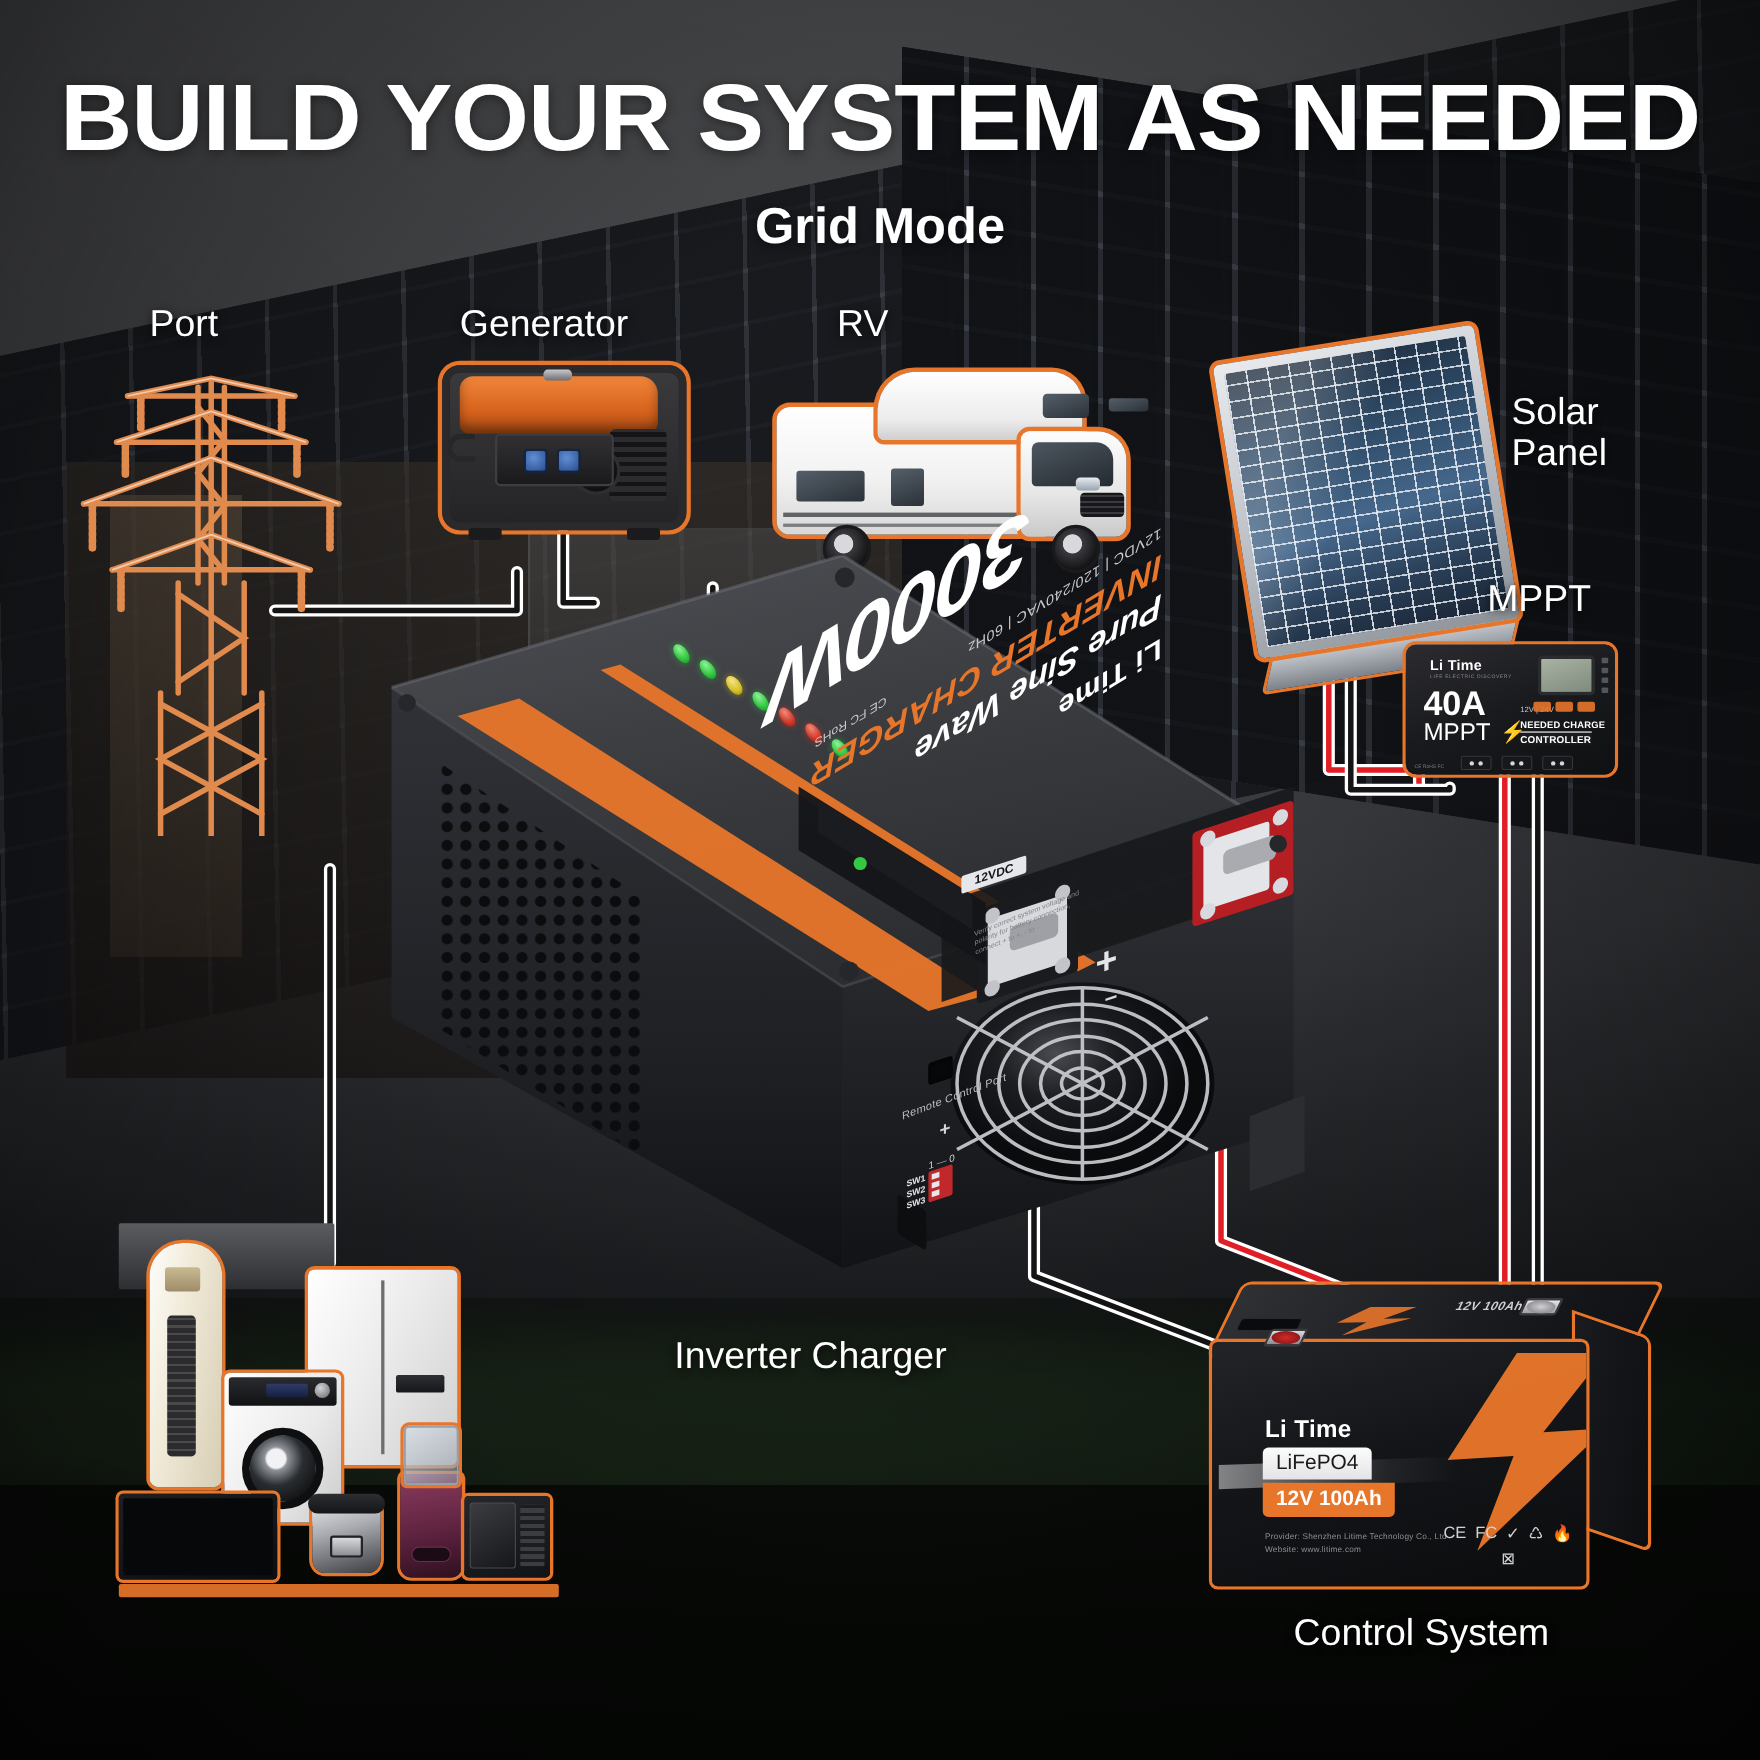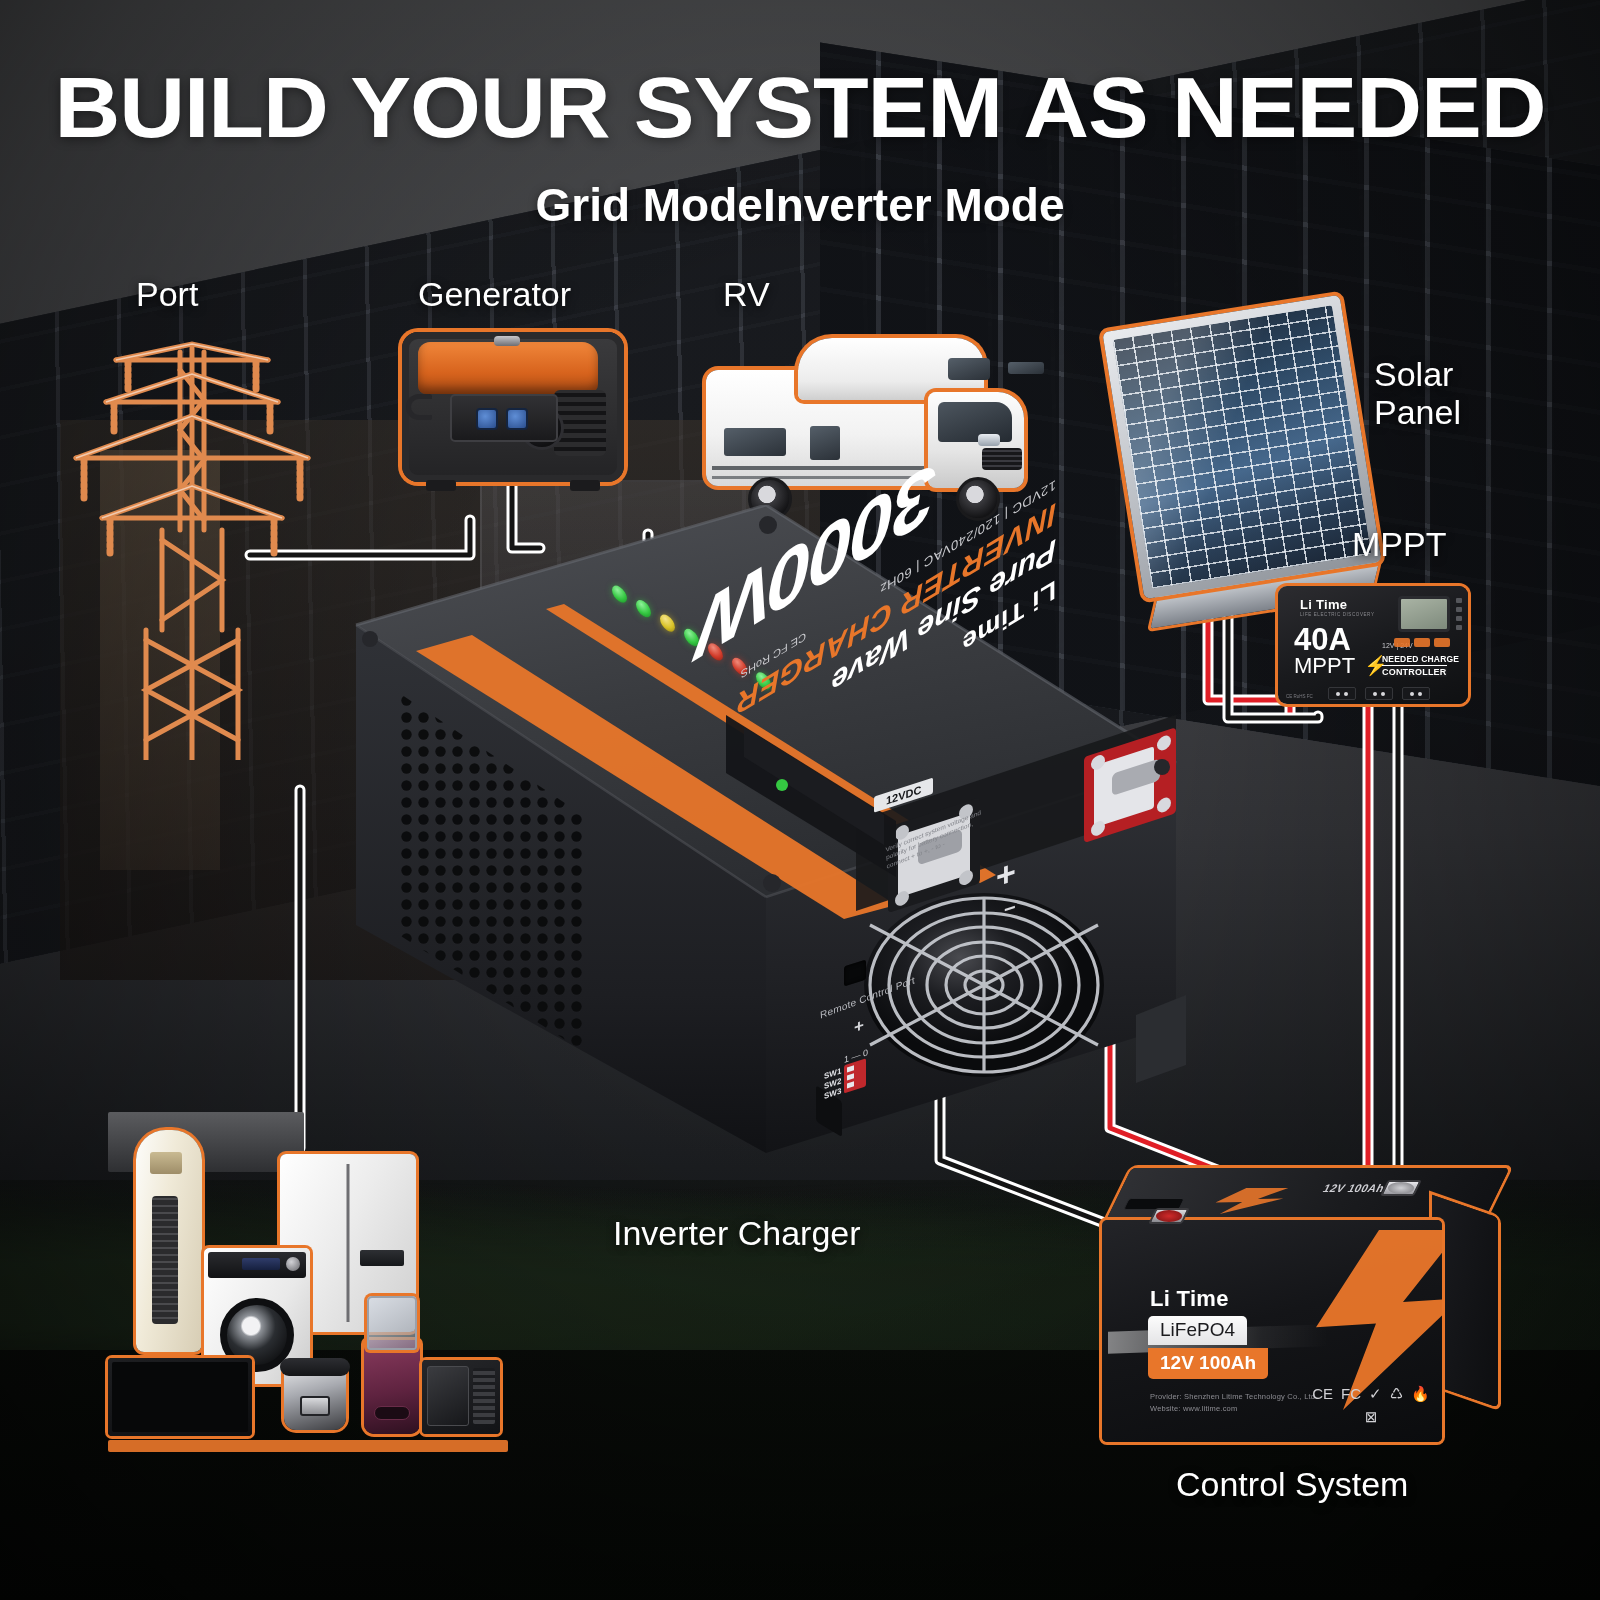--- a/index.html
+++ b/index.html
@@ -86,21 +86,21 @@
     line-height: 1;
   }
   .sub-row { margin-top: 28px; display:flex; justify-content:center; }
   .sub-title { font-size:46px; font-weight:700; color:#fff; text-shadow:0 2px 8px rgba(0,0,0,.5); }
 
   
   .lbl { position:absolute; color:#fff; font-size:34px; font-weight:400; z-index:38;
          text-shadow:0 2px 9px rgba(0,0,0,.75); white-space:pre-line; }
   .lbl-grid      { left:136px;  top:275px; }
   .lbl-generator { left:418px;  top:275px; }
-  .lbl-rv        { left:723px;  top:275px; }
+  .lbl-rv        { left:761px;  top:275px; }
   .lbl-solar     { left:1374px; top:355px; line-height:1.12; }
   .lbl-mppt      { left:1352px; top:525px; }
   .lbl-inverter  { left:613px;  top:1214px; }
   .lbl-appl      { left:118px;  top:1465px; }
   .lbl-batt      { left:1176px; top:1465px; }
 
   
   #wires { position:absolute; inset:0; z-index:25; pointer-events:none; }
 
   
@@ -737,21 +737,20 @@
       <div class="door"></div>
         <div class="pad"></div>
     </div>
     <div class="ap-base"></div>
   </div>
 
   <div class="title-wrap">
     <div class="main-title">BUILD YOUR SYSTEM AS NEEDED</div>
     <div class="sub-row">
       <div class="sub-title">Grid Mode</div>
-      <div class="sub-title">Inverter Mode</div>
     </div>
   </div>
 
   <div class="lbl lbl-grid">Port</div>
   <div class="lbl lbl-generator">Generator</div>
   <div class="lbl lbl-rv">RV</div>
   <div class="lbl lbl-solar">Solar
 Panel</div>
   <div class="lbl lbl-mppt">MPPT</div>
   <div class="lbl lbl-inverter">Inverter Charger</div>

